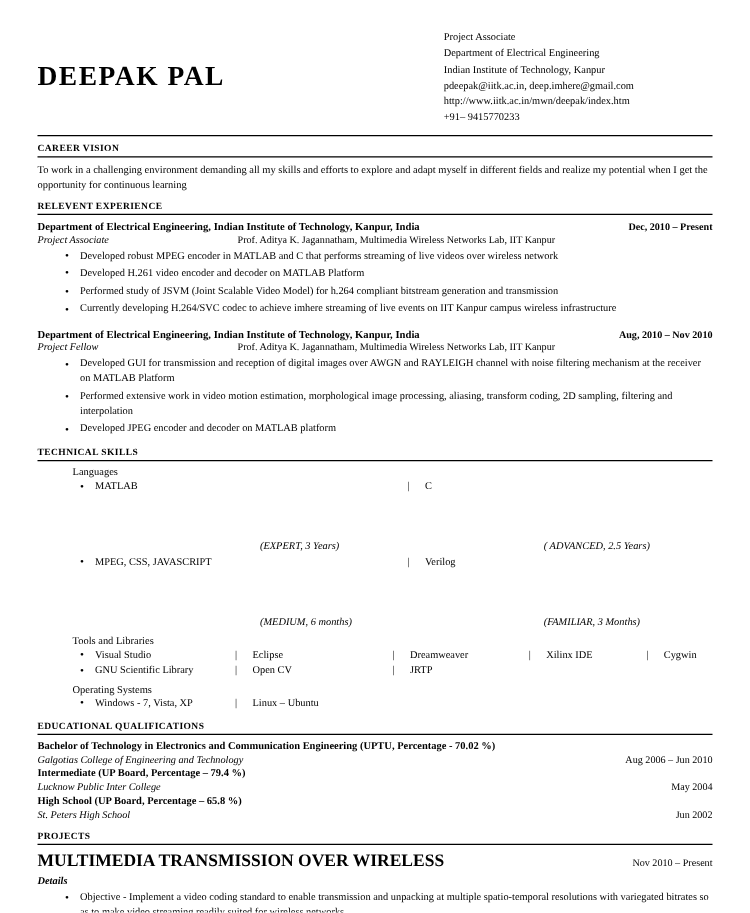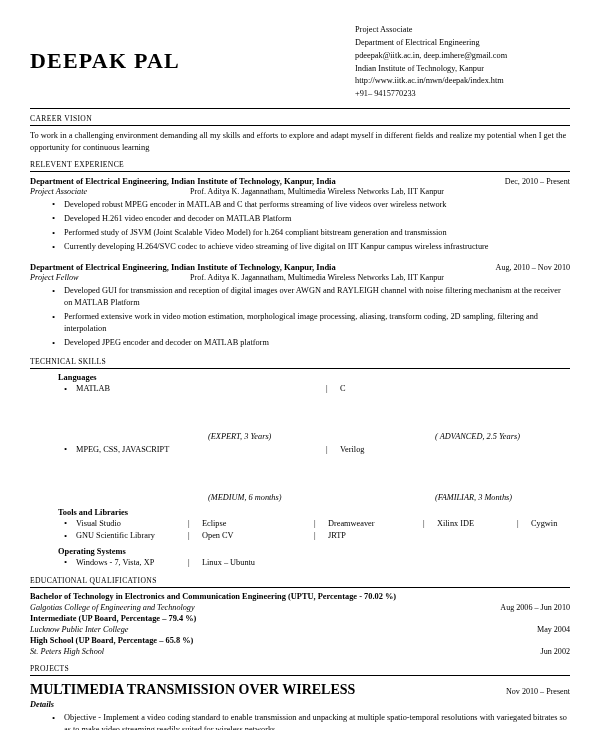--- a/index.html
+++ b/index.html
@@ -46,21 +46,21 @@
 
   .rule {
     border: 0;
     border-top: 1px solid #000;
     margin: 7px 0 0 0;
   }
 
   
   .section-title {
     font-size: 7.6px;
-    font-weight: normal;
+    font-weight: bold;
     letter-spacing: 0.35px;
     margin: 5px 0 2px 0;
   }
   .section-rule {
     border: 0;
     border-top: 1px solid #000;
     margin: 1px 0 4px 0;
   }
 
   .para {
@@ -77,21 +77,21 @@
     display: flex;
     justify-content: space-between;
     align-items: baseline;
   }
   .job-org {
     font-size: 8.5px;
     font-weight: bold;
   }
   .job-date {
     font-size: 8.1px;
-    font-weight: normal;
+    font-weight: bold;
     white-space: nowrap;
     padding-left: 10px;
   }
   .job-row2 {
     display: flex;
     justify-content: flex-start;
     align-items: baseline;
     margin-top: 1px;
   }
   .job-role {
@@ -121,21 +121,21 @@
     content: "\2022";
     position: absolute;
     left: -12px;
     top: -0.5px;
     font-size: 9px;
   }
 
   
   .skill-group-title {
     font-size: 8.4px;
-    font-weight: bold;
+    font-weight: normal;
     margin: 4px 0 1px 0;
     padding-left: 28px;
   }
   ul.skill-bullets {
     margin: 0;
     padding-left: 46px;
     list-style: none;
   }
   ul.skill-bullets li {
     font-size: 8.3px;
@@ -206,22 +206,22 @@
 </head>
 <body>
 
 <div class="page">
 
   <div class="header">
     <div class="name">DEEPAK PAL</div>
     <div class="contact">
       <div>Project Associate</div>
       <div>Department of Electrical Engineering</div>
+      <div>Indian Institute of Technology, Kanpur</div>
       <div>pdeepak@iitk.ac.in, deep.imhere@gmail.com</div>
-      <div>Indian Institute of Technology, Kanpur</div>
       <div>http://www.iitk.ac.in/mwn/deepak/index.htm</div>
       <div>+91– 9415770233</div>
     </div>
   </div>
   <hr class="rule">
 
   <div class="section-title">CAREER VISION</div>
   <hr class="section-rule">
   <p class="para">To work in a challenging environment demanding all my skills and efforts to explore and adapt myself in different fields and realize my potential when I get the opportunity for continuous learning</p>
 
@@ -234,21 +234,21 @@
       <div class="job-date">Dec, 2010 – Present</div>
     </div>
     <div class="job-row2">
       <div class="job-role">Project Associate</div>
       <div class="job-sup">Prof. Aditya K. Jagannatham, Multimedia Wireless Networks Lab, IIT Kanpur</div>
     </div>
     <ul class="bullets">
       <li>Developed robust MPEG encoder in MATLAB and C that performs streaming of live videos over wireless network</li>
       <li>Developed H.261 video encoder and decoder on MATLAB Platform</li>
       <li>Performed study of JSVM (Joint Scalable Video Model) for h.264 compliant bitstream generation and transmission</li>
-      <li>Currently developing H.264/SVC codec to achieve video streaming of live digital on IIT Kanpur campus wireless infrastructure</li>
+      <li>Currently developing H.264/SVC codec to achieve imhere streaming of live events on IIT Kanpur campus wireless infrastructure</li>
     </ul>
   </div>
 
   <div class="job" style="margin-top:9px;">
     <div class="job-row">
       <div class="job-org">Department of Electrical Engineering, Indian Institute of Technology, Kanpur, India</div>
       <div class="job-date">Aug, 2010 – Nov 2010</div>
     </div>
     <div class="job-row2">
       <div class="job-role">Project Fellow</div>

